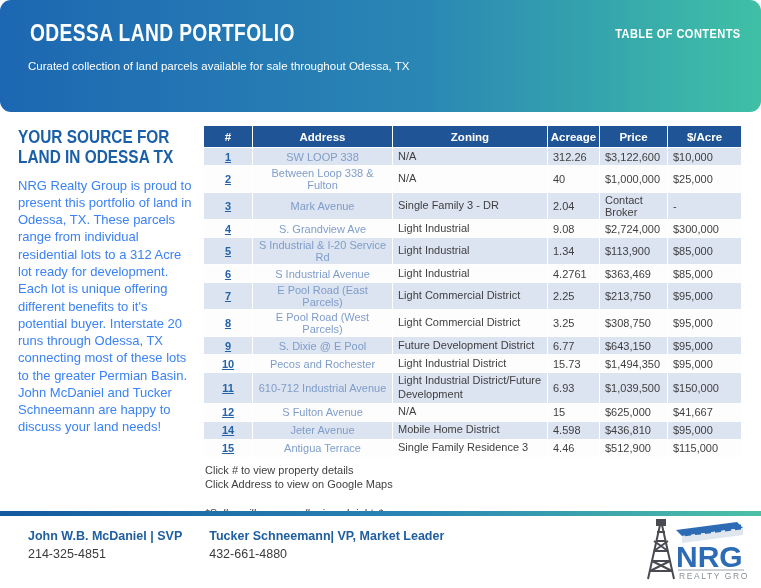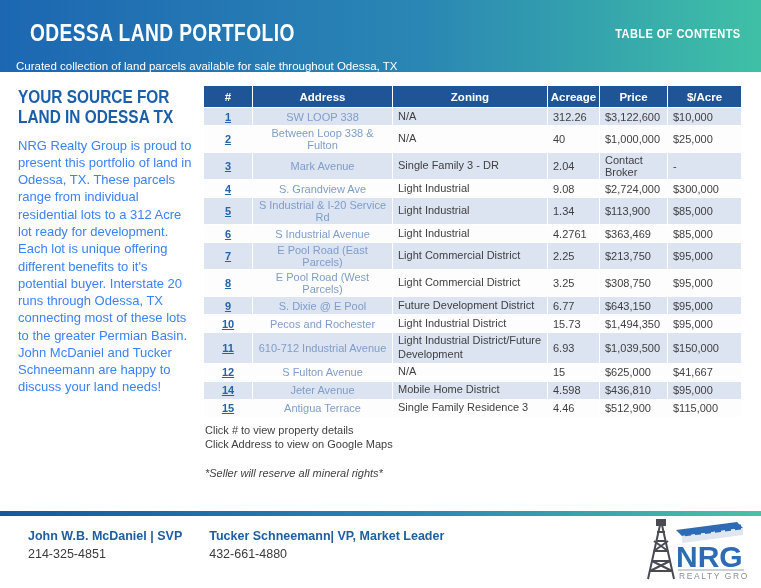--- a/index.html
+++ b/index.html
@@ -4,34 +4,35 @@
 <style>
   * { margin:0; padding:0; box-sizing:border-box; }
   html,body { width:761px; height:588px; }
   body {
     font-family:"Liberation Sans", sans-serif;
     background:#fff; position:relative; overflow:hidden;
   }
 
   
   .header {
-    height:72px; position:relative; color:#fff;
+    height:112px; position:relative; color:#fff;
     background:linear-gradient(90deg,#1d67b2 0%, #2a86b4 55%, #3fc0a6 100%);
+    border-radius:11px;
   }
   .header-title {
     position:absolute; left:30px; top:19px; font-size:24px; font-weight:bold;
     letter-spacing:.5px; white-space:nowrap;
     transform:scaleX(.8); transform-origin:left center;
   }
   .header-toc {
     position:absolute; right:20px; top:26px; font-size:13px; font-weight:bold;
     letter-spacing:.5px; white-space:nowrap;
     transform:scaleX(.85); transform-origin:right center;
   }
-  .header-subtitle { position:absolute; left:16px; top:60px; font-size:11.5px; }
+  .header-subtitle { position:absolute; left:28px; top:60px; font-size:11.5px; }
 
   
   .main { display:flex; padding:13px 18px 0 18px; }
   .sidebar { width:180px; flex:none; }
   .sidebar-heading {
     color:#1a5fa8; font-size:17.5px; font-weight:bold; line-height:1.13;
     width:114%; transform:scaleX(.88); transform-origin:left top;
     margin:3px 0 9px 0; white-space:pre-line;
   }
   .sidebar-body { font-size:13px; color:#3b82f6; line-height:1.33; }

